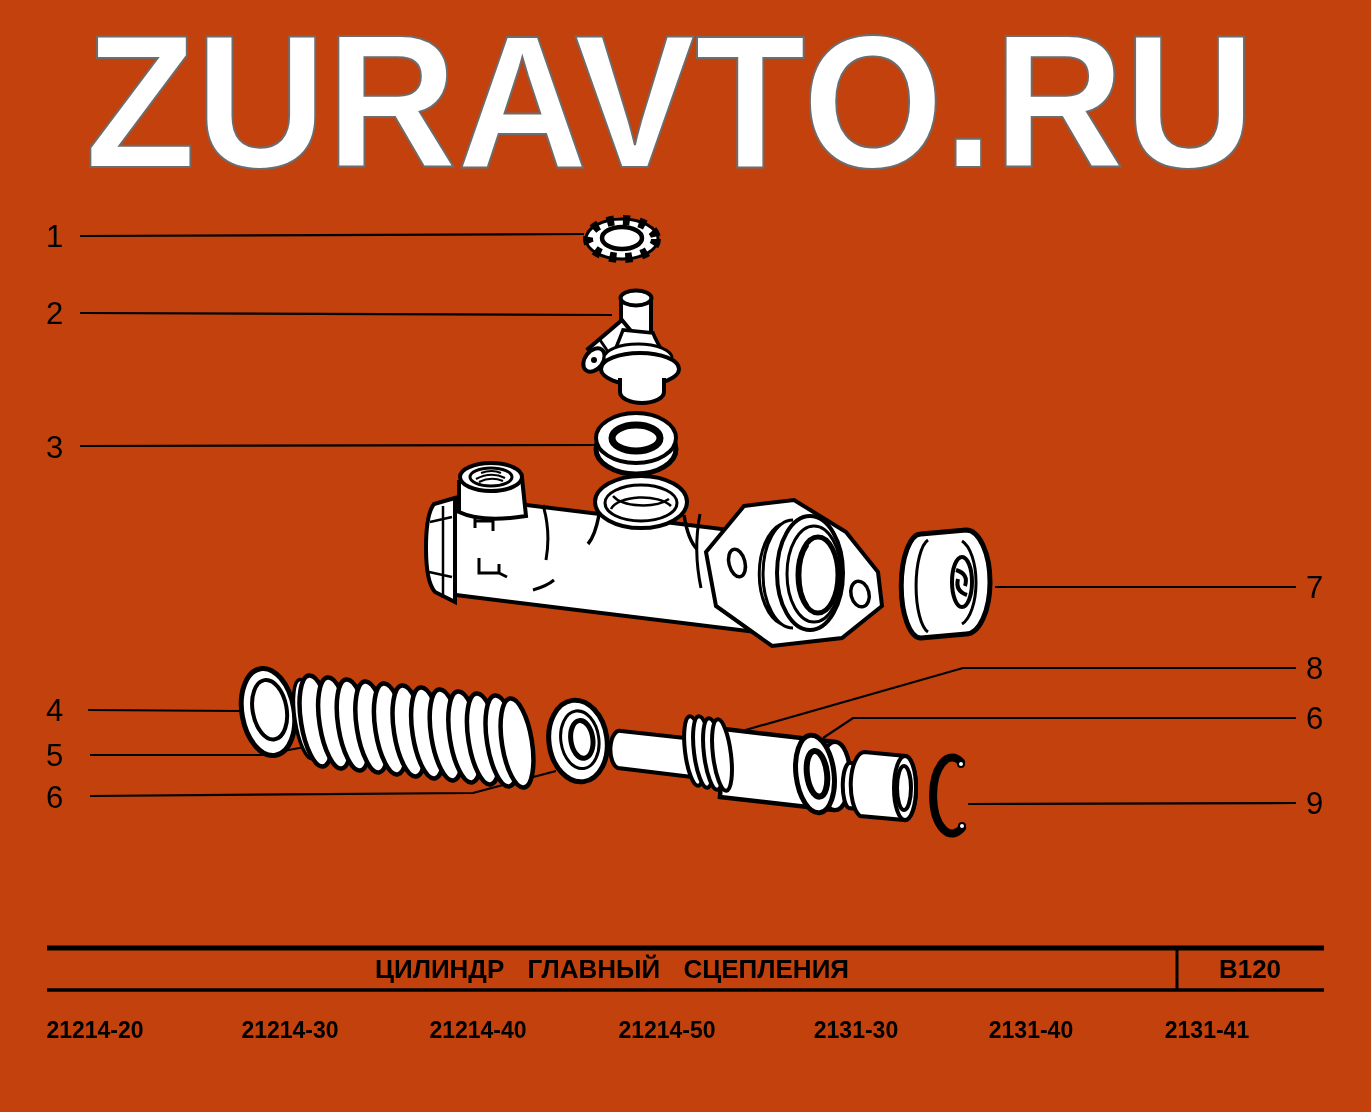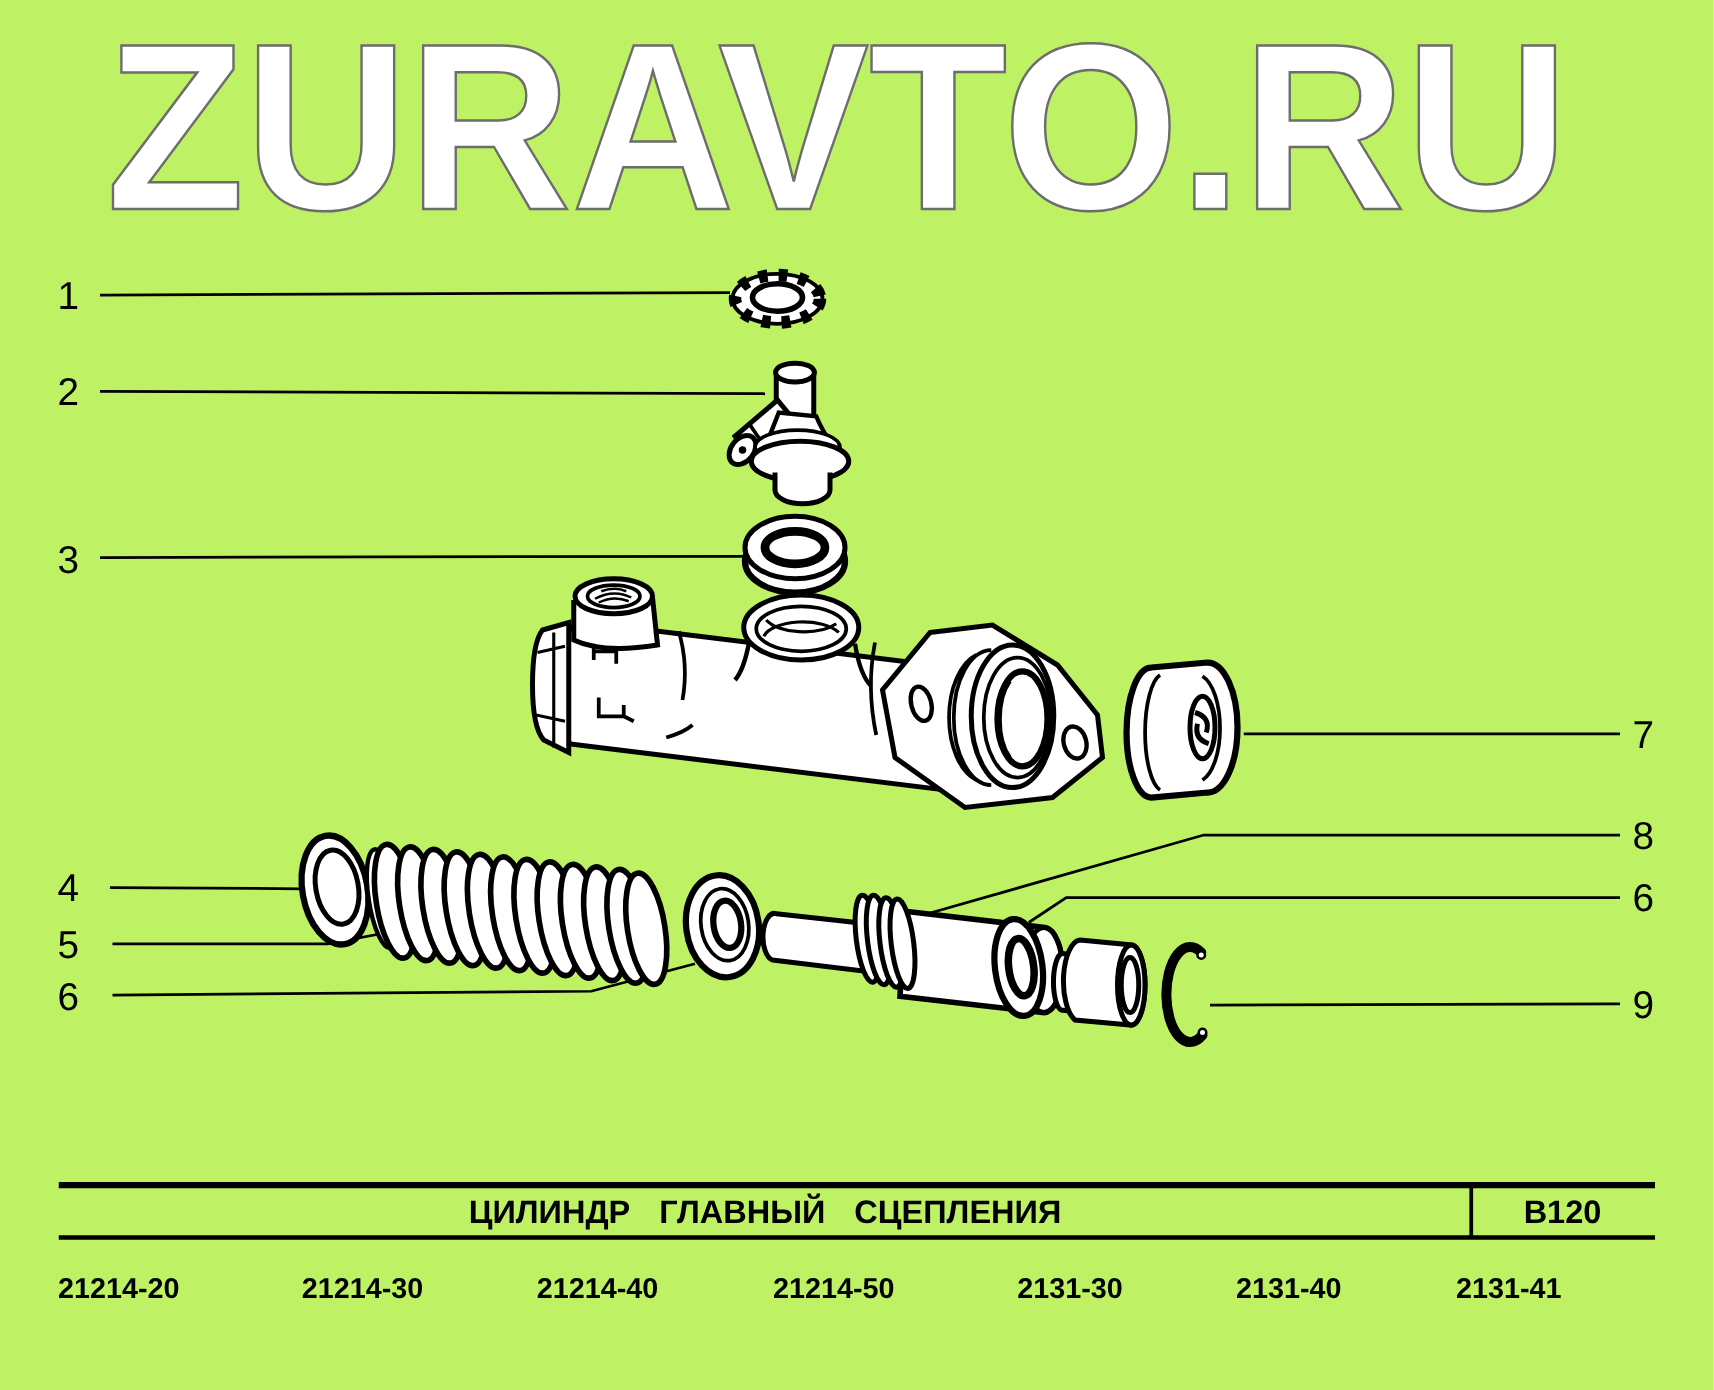--- a/index.html
+++ b/index.html
@@ -1,16 +1,16 @@
 <!DOCTYPE html>
 <html><head>
 <meta charset="utf-8">
 <style>
   html,body{margin:0;padding:0;background:#fff;}
-  .page{position:relative;width:1371px;height:1112px;background:#bef264;overflow:hidden;
+  .page{position:relative;width:1371px;height:1112px;background:#c2410c;overflow:hidden;
         font-family:"Liberation Sans",sans-serif;}
   svg{position:absolute;left:0;top:0;}
   .ln{stroke:#000;fill:none;}
   .part{stroke:#000;fill:#fff;}
   .callout-num{font-family:"Liberation Sans",sans-serif;font-size:31px;fill:#000;}
   .wm{font-family:"Liberation Sans",sans-serif;font-weight:bold;
       fill:#ffffff;stroke:#6d6d6d;stroke-width:2px;}
   .tbl-title{font-family:"Liberation Sans",sans-serif;font-weight:bold;font-size:26px;
              word-spacing:16px;fill:#000;}
   .tbl-code{font-family:"Liberation Sans",sans-serif;font-weight:bold;font-size:26px;fill:#000;}

